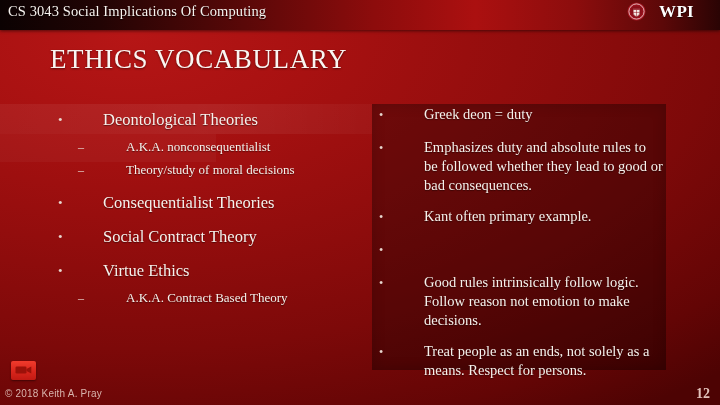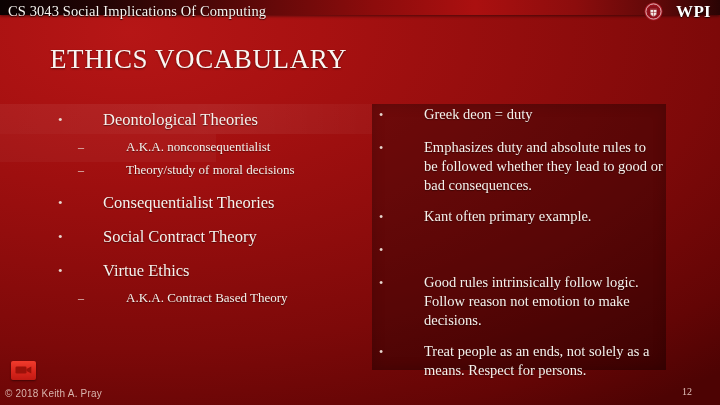--- a/index.html
+++ b/index.html
@@ -16,38 +16,38 @@
     background:
       radial-gradient(ellipse 120% 115% at 18% 8%,
         #b61616 0%, #a81111 22%, #930d0d 45%, #7d0909 68%, #630505 88%, #4d0303 100%);
     color: #f3eeea;
   }
 
   
   .header-bar {
     position: absolute;
     left: 0; top: 0;
-    width: 720px; height: 15px;
+    width: 720px; height: 30px;
     background: linear-gradient(to right,
        #0b0202 0%, #220404 14%, #5a0808 34%, #8d0c0c 52%,
        #ab1010 66%, #8c0d0d 80%, #5c0808 92%, #2a0404 100%);
     box-shadow: 0 1px 3px rgba(0,0,0,0.55);
   }
   .header-title {
     position: absolute;
     left: 8px; top: 3px;
     font-size: 14.5px;
     letter-spacing: 0.1px;
     color: #f7f2ee;
     text-shadow: 0 1px 1px rgba(0,0,0,0.8);
     white-space: nowrap;
   }
   .wpi-logo {
     position: absolute;
-    right: 9px; top: 2px;
+    right: 26px; top: 2px;
     display: flex;
     align-items: flex-end;
     gap: 13px;
   }
   .wpi-seal {
     width: 19px; height: 19px;
     display: block;
   }
   .wpi-word {
     font-size: 17px;
@@ -147,23 +147,24 @@
   .copyright {
     position: absolute;
     left: 5px; top: 388px;
     font-size: 10px;
     color: #d8b4ad;
     letter-spacing: 0.2px;
     font-family: "Liberation Sans", "DejaVu Sans", sans-serif;
   }
   .page-num {
     position: absolute;
-    right: 28px; top: 386px;
-    font-size: 10px;
+    right: 10px; top: 386px;
+    font-size: 14px;
     color: #e2c2bb;
+    font-weight: bold;
   }
 </style>
 </head>
 <body>
 
 <div class="slide">
 
   <div class="header-bar">
     <div class="header-title">CS 3043 Social Implications Of Computing</div>
 

